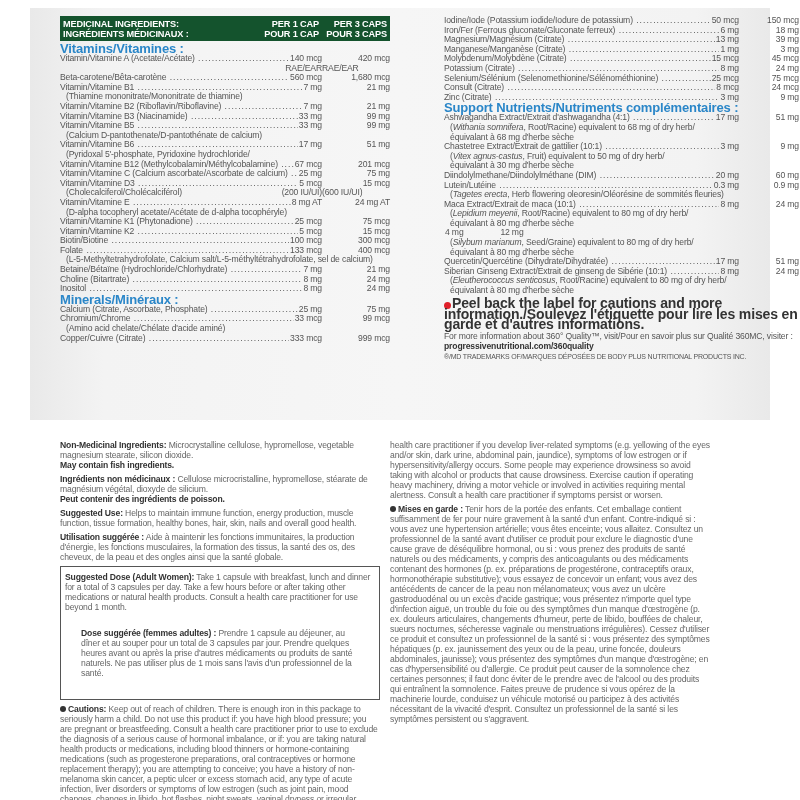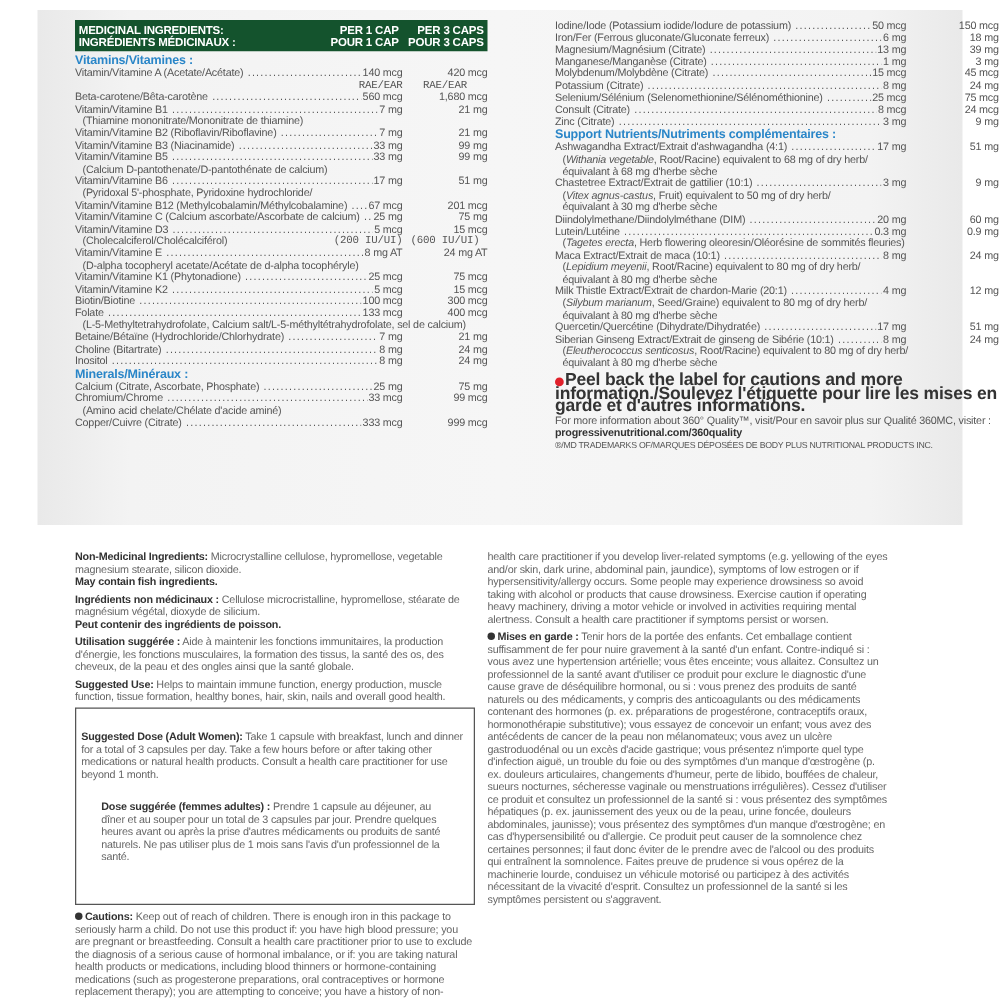--- a/index.html
+++ b/index.html
@@ -8,45 +8,45 @@
   .panel { position:absolute; left:30px; top:8px; width:740px; height:412px;
            background:linear-gradient(90deg,#e9e9e9 0%,#f3f3f3 10%,#f6f6f6 50%,#f3f3f3 90%,#e9e9e9 100%); }
   .col { position:absolute; font-size:8.6px; line-height:9.6px; letter-spacing:-0.15px; }
   .col.left { left:60px; top:16px; width:330px; }
   .col.right { left:444px; top:16px; width:355px; }
   .hdr { background:#14532d; color:#fff; font-weight:bold; font-size:9.2px; line-height:10px;
          padding:2px 3px; display:flex; height:21px; box-sizing:content-box; margin-bottom:2px;align-items:flex-end; }
   .hdr .name { flex:1; }
   .hdr .c1 { width:70px; text-align:right; }
   .hdr .c2 { width:68px; text-align:right; }
-  .sec { color:#2a86c8; font-weight:bold; font-size:10px; line-height:11px; }
+  .sec { color:#2a86c8; font-weight:bold; font-size:13px; line-height:11px; }
   .row { display:flex; align-items:flex-end; white-space:nowrap; }
   .row .lbl { flex:1; overflow:hidden; position:relative; }
   .row .lbl::after { content:" ........................................................................................................................................"; letter-spacing:1px; }
   .row .v1 { width:auto; text-align:right; padding-left:1px; }
   .row .v2 { text-align:right; }
   .left .row .v2 { width:68px; }
-  .right .row .v2 { width:60px;padding-left:14px; }
+  .right .row .v2 { width:60px; }
   .sub { padding-left:6px; white-space:nowrap; }
   .subv { display:flex; }
   .subv .t { flex:1; padding-left:6px; white-space:nowrap; }
-  .subv .v1, .subv .v2 { text-align:center;font-family:Liberation Mono, monospace; }
+  .subv .v1, .subv .v2 { text-align:left; }
   .left .subv .v2 { width:68px; }
   i { font-style:italic; }
   .peel { margin-top:2px; color:#333; font-weight:bold; font-size:14px; line-height:10px; }
   .dot { display:inline-block; width:7px; height:7px; border-radius:50%; background:#e0202a; margin-right:1px; vertical-align:-1px; }
   .more { margin-top:2px; line-height:10px; }
   .more b { color:#333; }
   .tm { font-size:7px; line-height:9px; margin-top:1px; letter-spacing:-0.2px; }
   .bottom { position:absolute; top:440px; font-size:8.6px; line-height:10px; color:#666; letter-spacing:-0.15px; }
   .bottom.l { left:60px; width:320px; }
   .bottom.r { left:390px; width:320px; }
   .bottom p { margin:0 0 4px 0; }
   .bottom b { color:#333; }
-  .dosebox { border:1.5px solid #555; padding:17px 4px; margin:4px 0 4px 0; }
+  .dosebox { border:1.5px solid #555; padding:5px 4px; margin:4px 0 4px 0; }
   .dosebox p { margin:0 0 3px 0; }
   .bdot { display:inline-block; width:6px; height:6px; border-radius:50%; background:#333; margin-right:2px; vertical-align:0px; }
 </style>
 </head>
 <body>
 
 <div class="panel"></div>
 
 <div class="col left">
   <div class="hdr">
@@ -248,21 +248,21 @@
       <span class="v2">9 mg</span>
     </div>
 
   <div class="sec">Support Nutrients/Nutriments complémentaires :</div>
 
   <div class="row">
       <span class="lbl">Ashwagandha Extract/Extrait d'ashwagandha (4:1)</span>
       <span class="v1">17 mg</span>
       <span class="v2">51 mg</span>
     </div>
-  <div class="sub">(<i>Withania vegetable</i><span>, Root/Racine) equivalent to 68 mg of dry herb/</span></div>
+  <div class="sub">(<i>Withania somnifera</i><span>, Root/Racine) equivalent to 68 mg of dry herb/</span></div>
   <div class="sub">équivalant à 68 mg d'herbe sèche</div>
 
   <div class="row">
       <span class="lbl">Chastetree Extract/Extrait de gattilier (10:1)</span>
       <span class="v1">3 mg</span>
       <span class="v2">9 mg</span>
     </div>
   <div class="sub">(<i>Vitex agnus-castus</i><span>, Fruit) equivalent to 50 mg of dry herb/</span></div>
   <div class="sub">équivalant à 30 mg d'herbe sèche</div>
 
@@ -281,21 +281,20 @@
 
   <div class="row">
       <span class="lbl">Maca Extract/Extrait de maca (10:1)</span>
       <span class="v1">8 mg</span>
       <span class="v2">24 mg</span>
     </div>
   <div class="sub">(<i>Lepidium meyenii</i><span>, Root/Racine) equivalent to 80 mg of dry herb/</span></div>
   <div class="sub">équivalant à 80 mg d'herbe sèche</div>
 
   <div class="row">
-      <span class="lbl">Milk Thistle Extract/Extrait de chardon-Marie (20:1)</span>
       <span class="v1">4 mg</span>
       <span class="v2">12 mg</span>
     </div>
   <div class="sub">(<i>Silybum marianum</i><span>, Seed/Graine) equivalent to 80 mg of dry herb/</span></div>
   <div class="sub">équivalant à 80 mg d'herbe sèche</div>
 
   <div class="row">
       <span class="lbl">Quercetin/Quercétine (Dihydrate/Dihydratée)</span>
       <span class="v1">17 mg</span>
       <span class="v2">51 mg</span>
@@ -310,22 +309,22 @@
   <div class="sub">équivalant à 80 mg d'herbe sèche</div>
 
   <div class="peel"><span class="dot"></span><span>Peel back the label for cautions and more information./Soulevez l'étiquette pour lire les mises en garde et d'autres informations.</span></div>
   <div class="more"><span>For more information about 360° Quality™, visit/Pour en savoir plus sur Qualité 360MC, visiter : </span><b>progressivenutritional.com/360quality</b></div>
   <div class="tm">®/MD TRADEMARKS OF/MARQUES DÉPOSÉES DE BODY PLUS NUTRITIONAL PRODUCTS INC.</div>
 </div>
 
 <div class="bottom l">
   <p><b>Non-Medicinal Ingredients:</b><span> Microcrystalline cellulose, hypromellose, vegetable magnesium stearate, silicon dioxide.</span><br><b>May contain fish ingredients.</b></p>
   <p><b>Ingrédients non médicinaux :</b><span> Cellulose microcristalline, hypromellose, stéarate de magnésium végétal, dioxyde de silicium.</span><br><b>Peut contenir des ingrédients de poisson.</b></p>
+  <p><b>Suggested Use:</b><span> Helps to maintain immune function, energy production, muscle function, tissue formation, healthy bones, hair, skin, nails and overall good health.</span></p>
   <p><b>Utilisation suggérée :</b><span> Aide à maintenir les fonctions immunitaires, la production d'énergie, les fonctions musculaires, la formation des tissus, la santé des os, des cheveux, de la peau et des ongles ainsi que la santé globale.</span></p>
-  <p><b>Suggested Use:</b><span> Helps to maintain immune function, energy production, muscle function, tissue formation, healthy bones, hair, skin, nails and overall good health.</span></p>
   <div class="dosebox">
     <p><b>Suggested Dose (Adult Women):</b><span> Take 1 capsule with breakfast, lunch and dinner for a total of 3 capsules per day. Take a few hours before or after taking other medications or natural health products. Consult a health care practitioner for use beyond 1 month.</span></p>
     <p style="margin:16px"><b>Dose suggérée (femmes adultes) :</b><span> Prendre 1 capsule au déjeuner, au dîner et au souper pour un total de 3 capsules par jour. Prendre quelques heures avant ou après la prise d'autres médicaments ou produits de santé naturels. Ne pas utiliser plus de 1 mois sans l'avis d'un professionnel de la santé.</span></p>
   </div>
   <p><span class="bdot"></span><b>Cautions:</b><span> Keep out of reach of children. There is enough iron in this package to seriously harm a child. Do not use this product if: you have high blood pressure; you are pregnant or breastfeeding. Consult a health care practitioner prior to use to exclude the diagnosis of a serious cause of hormonal imbalance, or if: you are taking natural health products or medications, including blood thinners or hormone-containing medications (such as progesterone preparations, oral contraceptives or hormone replacement therapy); you are attempting to conceive; you have a history of non-melanoma skin cancer, a peptic ulcer or excess stomach acid, any type of acute infection, liver disorders or symptoms of low estrogen (such as joint pain, mood changes, changes in libido, hot flashes, night sweats, vaginal dryness or irregular menstruation). Stop use and consult a</span></p>
 </div>
 
 <div class="bottom r">
   <p>health care practitioner if you develop liver-related symptoms (e.g. yellowing of the eyes and/or skin, dark urine, abdominal pain, jaundice), symptoms of low estrogen or if hypersensitivity/allergy occurs. Some people may experience drowsiness so avoid taking with alcohol or products that cause drowsiness. Exercise caution if operating heavy machinery, driving a motor vehicle or involved in activities requiring mental alertness. Consult a health care practitioner if symptoms persist or worsen.</p>
   <p><span class="bdot"></span><b>Mises en garde :</b><span> Tenir hors de la portée des enfants. Cet emballage contient suffisamment de fer pour nuire gravement à la santé d'un enfant. Contre-indiqué si : vous avez une hypertension artérielle; vous êtes enceinte; vous allaitez. Consultez un professionnel de la santé avant d'utiliser ce produit pour exclure le diagnostic d'une cause grave de déséquilibre hormonal, ou si : vous prenez des produits de santé naturels ou des médicaments, y compris des anticoagulants ou des médicaments contenant des hormones (p. ex. préparations de progestérone, contraceptifs oraux, hormonothérapie substitutive); vous essayez de concevoir un enfant; vous avez des antécédents de cancer de la peau non mélanomateux; vous avez un ulcère gastroduodénal ou un excès d'acide gastrique; vous présentez n'importe quel type d'infection aiguë, un trouble du foie ou des symptômes d'un manque d'œstrogène (p. ex. douleurs articulaires, changements d'humeur, perte de libido, bouffées de chaleur, sueurs nocturnes, sécheresse vaginale ou menstruations irrégulières). Cessez d'utiliser ce produit et consultez un professionnel de la santé si : vous présentez des symptômes hépatiques (p. ex. jaunissement des yeux ou de la peau, urine foncée, douleurs abdominales, jaunisse); vous présentez des symptômes d'un manque d'œstrogène; en cas d'hypersensibilité ou d'allergie. Ce produit peut causer de la somnolence chez certaines personnes; il faut donc éviter de le prendre avec de l'alcool ou des produits qui entraînent la somnolence. Faites preuve de prudence si vous opérez de la machinerie lourde, conduisez un véhicule motorisé ou participez à des activités nécessitant de la vivacité d'esprit. Consultez un professionnel de la santé si les symptômes persistent ou s'aggravent.</span></p>

